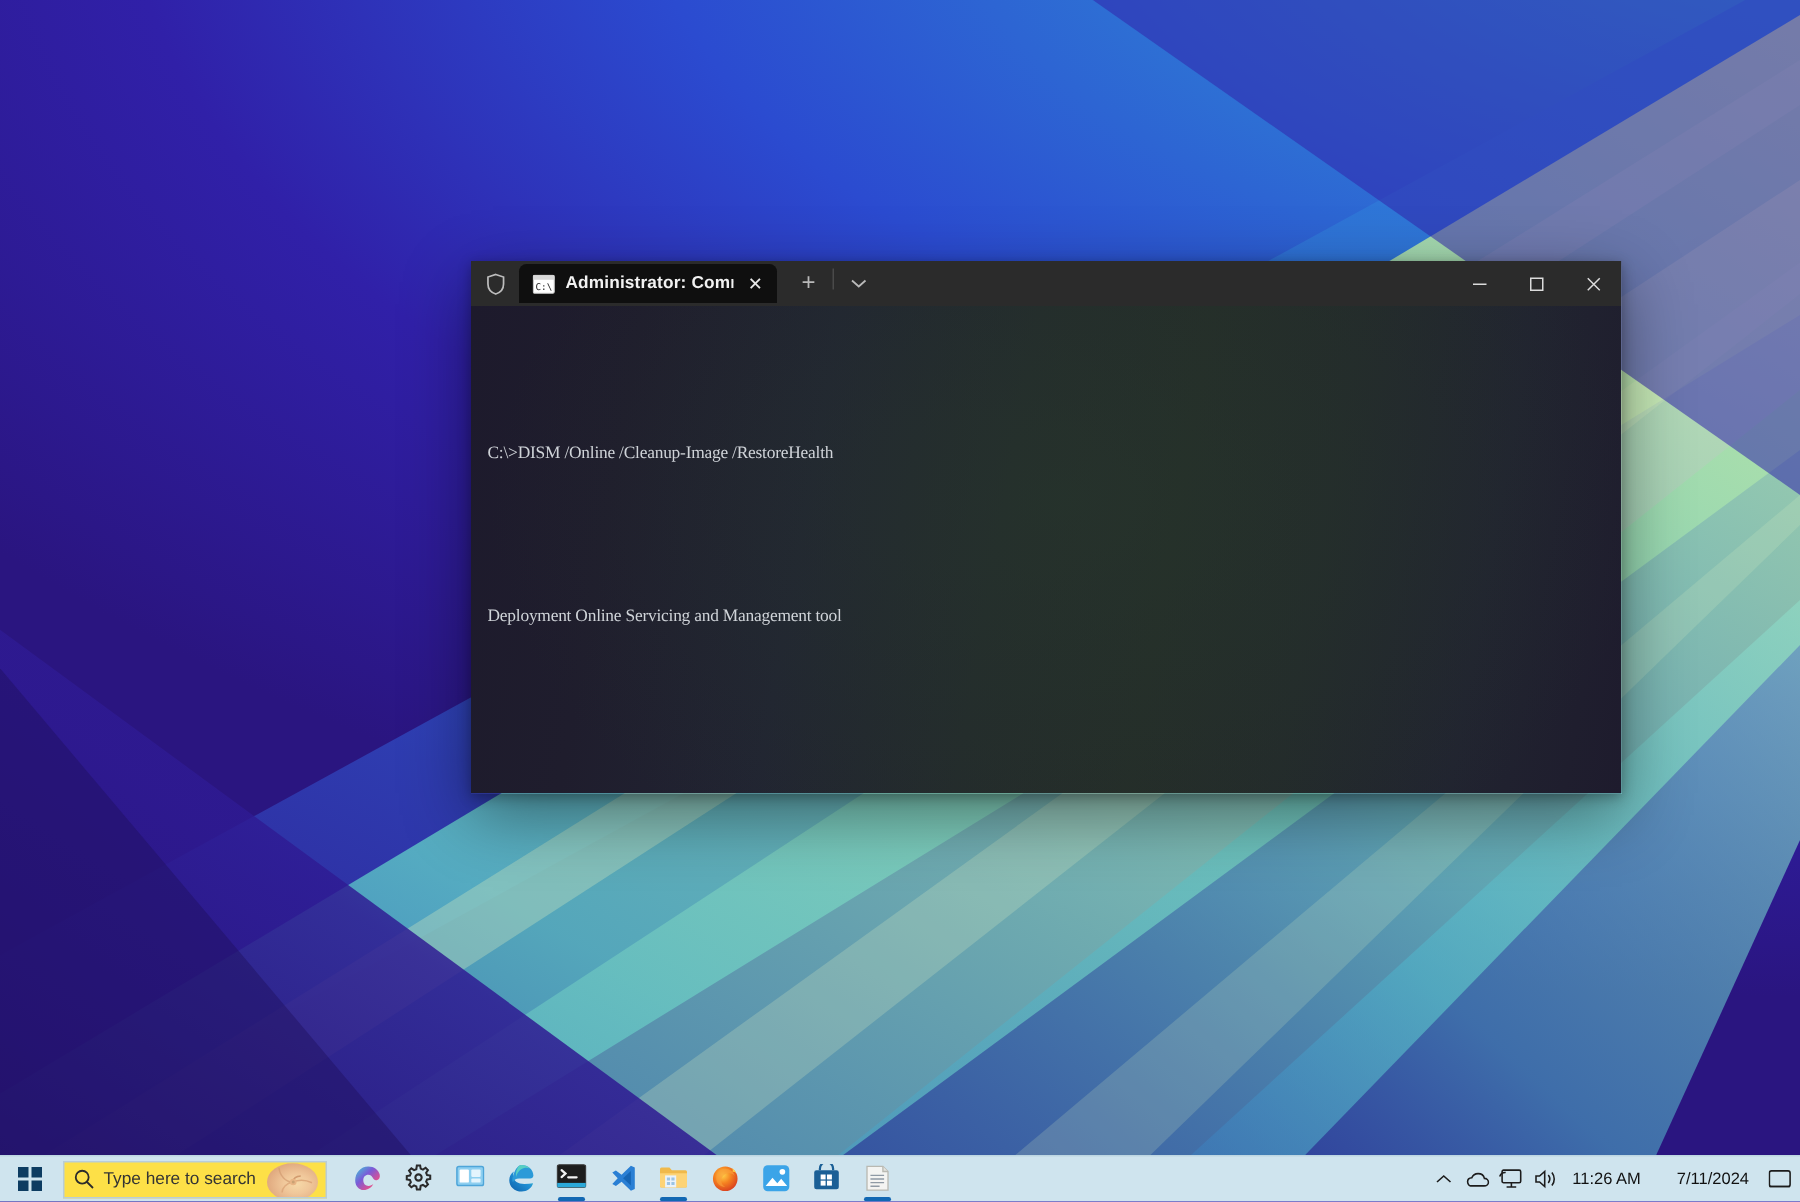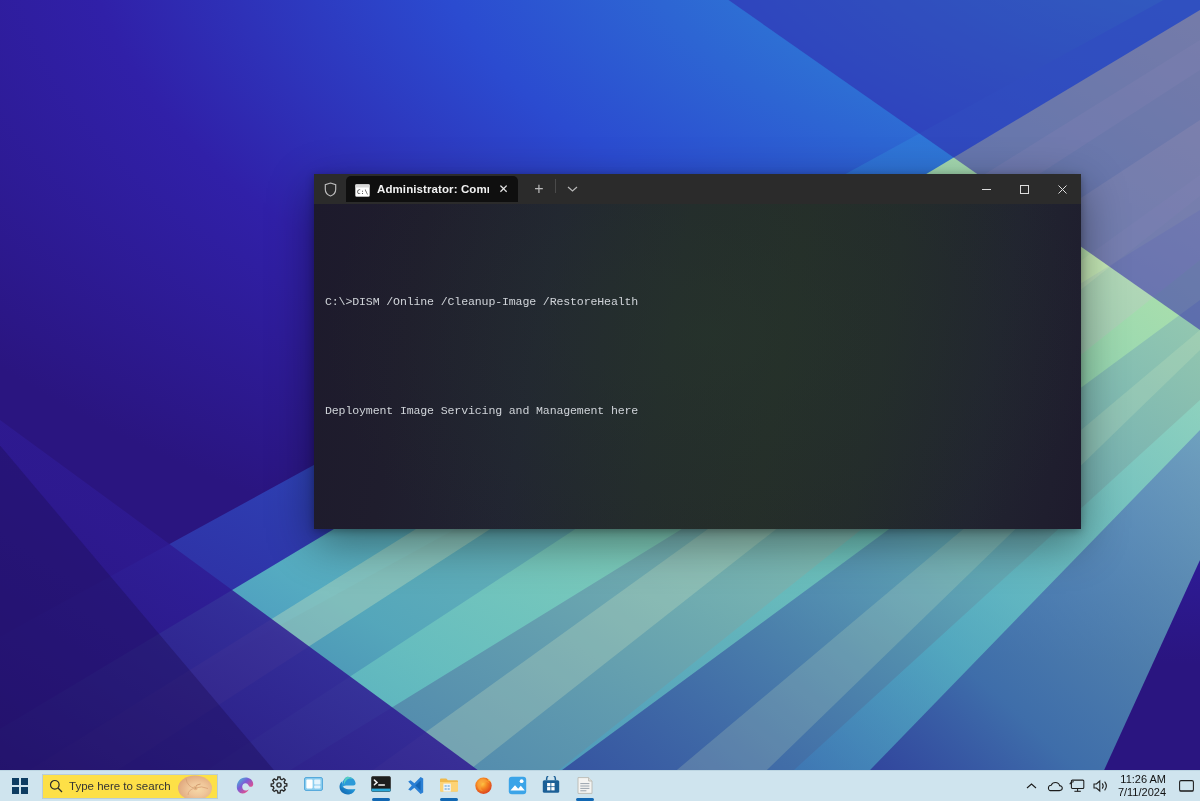--- a/index.html
+++ b/index.html
@@ -77,21 +77,21 @@
         #242c29 60%, #232a2b 72%, #212430 86%, #1e1b2d 100%);
   }
   .term-body::after {
     content:""; position:absolute; inset:0;
     background:radial-gradient(ellipse 70% 120% at 52% 40%, rgba(40,58,44,0.45) 0%, rgba(30,28,46,0) 72%);
     pointer-events:none;
   }
   .console {
     position:relative; z-index:2;
     padding:52px 0 0 11px;
-    font-family:Liberation Mono, monospace;
+    font-family:Liberation Serif, serif;
     font-size:11.6px; line-height:18.3px;
     color:#cfd3d8; white-space:pre; letter-spacing:-0.15px;
   }
   .console .ln { min-height:18.3px; }
   .blank { height:18.3px; }
 
   
   #taskbar {
     position:absolute; left:0; bottom:0; width:1200px; height:31px;
     background:#cfe4ee;
@@ -126,22 +126,22 @@
     width:18px; height:3px; border-radius:2px; background:#1e6fba;
   }
   .tapp .ind.active { width:18px; background:#1268b3; }
 
   .tray-right { margin-left:auto; display:flex; align-items:center; height:31px; padding-right:2px; }
   .tr-ico {
     min-width:22px; height:31px; display:flex; align-items:center; justify-content:center;
     color:#1c1c1c; cursor:pointer; padding:0 3px;
   }
   .clock {
-    display:flex; flex-direction:column; align-items:flex-end; justify-content:flex-start;
-    font-size:11px; color:#111; line-height:13px; padding:0 8px 0 6px; cursor:pointer;
+    display:flex; align-items:flex-end; justify-content:flex-start;
+    font-size:11px; color:#111; line-height:13px; padding:0 8px 0 6px; cursor:pointer;gap:24px;
   }
   .notif { width:24px; height:31px; display:flex; align-items:center; justify-content:center; cursor:pointer; }
 </style>
 </head>
 <body>
 
 <div id="desktop">
 
   <div class="wall-base"></div>
 
@@ -246,21 +246,21 @@
               <path d="M1.5 1.5l8 8M9.5 1.5l-8 8" stroke="#dcdcdc" stroke-width="1"></path>
             </svg>
         </span>
       </div>
     </div>
 
     <div class="term-body">
       <div class="console">
         <div class="ln">C:\&gt;DISM /Online /Cleanup-Image /RestoreHealth</div>
         <div class="blank"></div>
-        <div class="ln">Deployment Image Servicing and Management here</div>
+        <div class="ln">Deployment Online Servicing and Management tool</div>
         <div class="blank"></div>
         
         
         
         
         
         
       </div>
     </div>
   </div>

